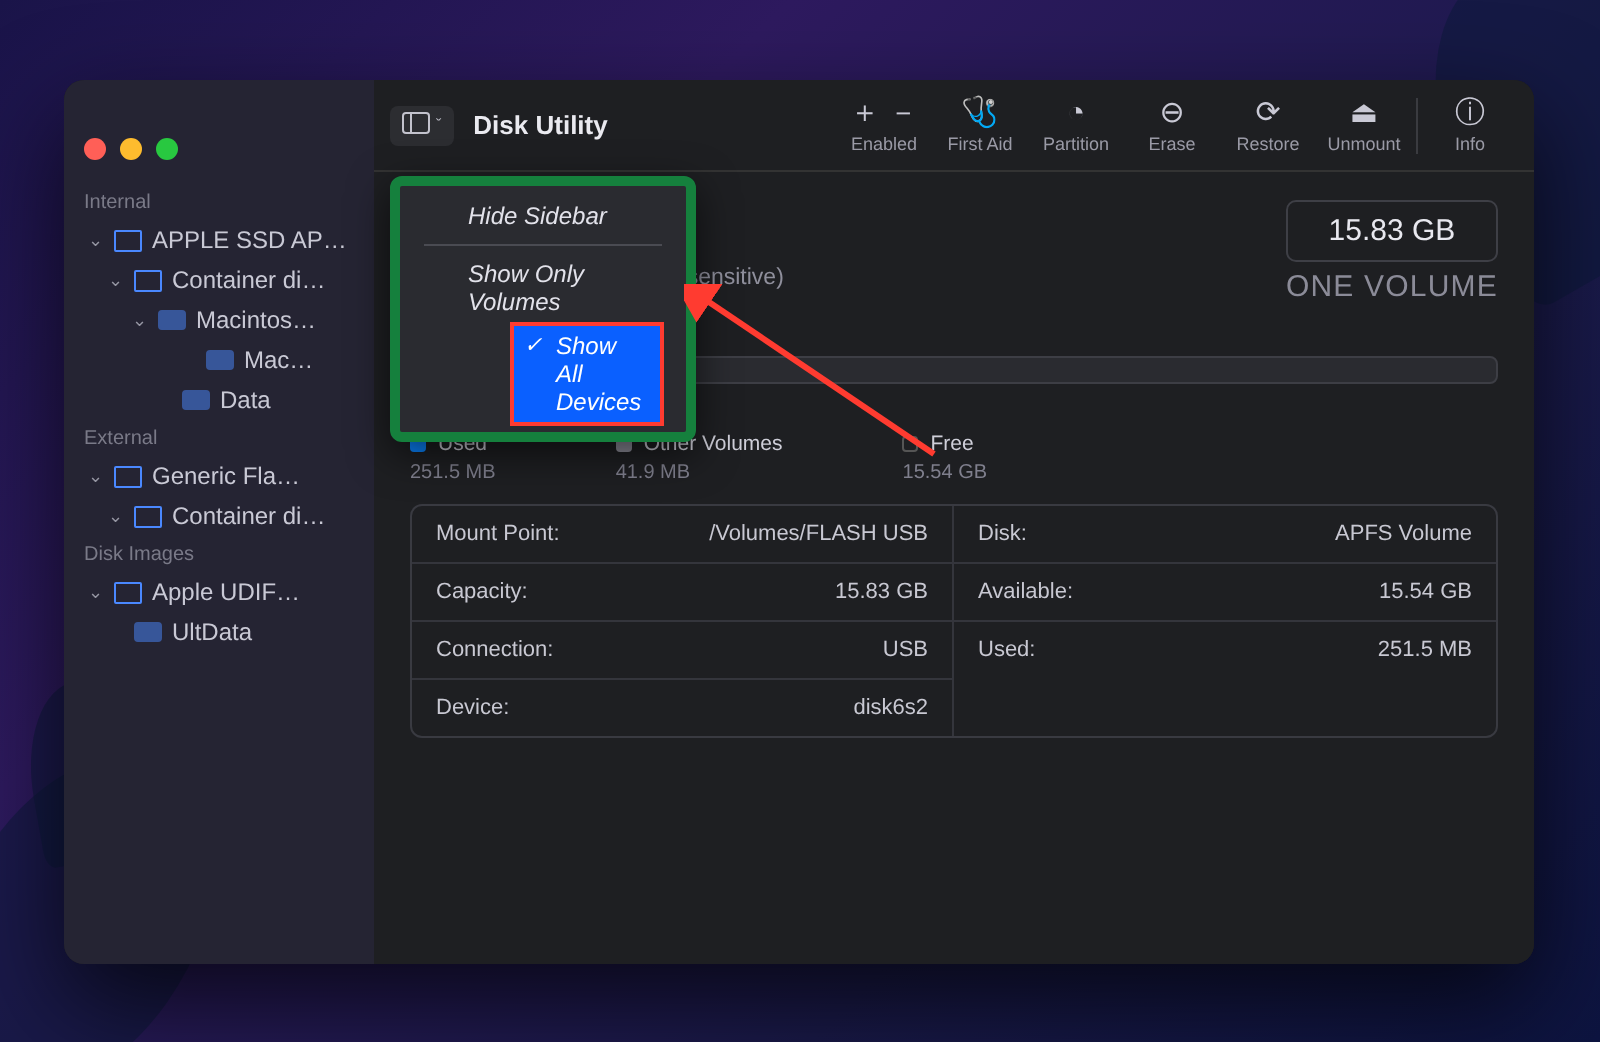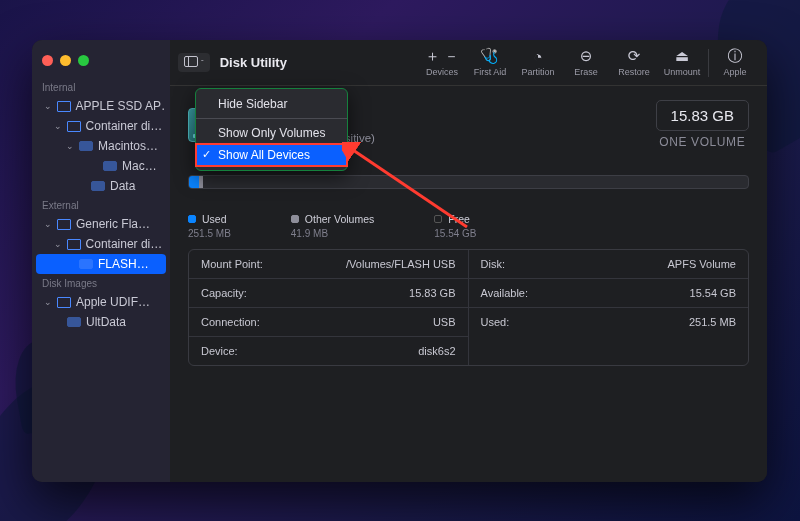--- a/index.html
+++ b/index.html
@@ -22,25 +22,25 @@
     width: 735px; height: 442px;
     background: #1e1f22;
     border-radius: 10px;
     box-shadow: 0 20px 50px rgba(0,0,0,.7);
     display: flex;
     overflow: visible;
   }
 
   
   .sidebar {
-    width: 138px;
+    width: 155px;
     background: #252433;
     border-top-left-radius: 10px;
     border-bottom-left-radius: 10px;
-    padding-top: 12px;
+    padding-top: 26px;
     font-size: 11px;
     color: #a9a9b8;
     position:relative;
   }
   .traffic { display:flex; gap:7px; padding:3px 10px 12px; }
   .tl { width:11px; height:11px; border-radius:50%; }
   .tl.red{background:#ff5f57;} .tl.yellow{background:#febc2e;} .tl.green{background:#28c840;}
 
   .sb-section-title {
     font-size: 10px;
@@ -94,30 +94,31 @@
   .tb-action { display:flex; flex-direction:column; align-items:center; justify-content:center; width:48px; gap:3px; color:#9a9aa6; font-size:9px; }
   .tb-action .glyph { font-size:15px; color:#c9c9d5; height:16px; display:flex; align-items:center; }
   .tb-sep { width:1px; height:28px; background:#3a3b40; margin:0 2px; }
 
   
   .dropdown {
     position:absolute;
     left:163px; top:48px;
     width:153px;
     background:#2a2b30;
-    border:1px solid #15803d;
+    border:5px solid #15803d;
     border-radius:6px;
     box-shadow:0 6px 20px rgba(0,0,0,.6);
-    padding:4px 0;
+    padding:4px 12px;
     z-index:50;
     font-size:12px;
+    font-style:italic;
   }
   .dd-item { padding:4px 10px 4px 22px; color:#e2e2ea; position:relative; }
   .dd-sep { height:1px; background:#4a4b52; margin:3px 0; }
-  .dd-item.active { background:#0a60ff; color:#fff; }
+  .dd-item.active { background:#0a60ff; color:#fff;margin-left:44px; }
   .dd-item.active.highlight { outline:2px solid #ff3b30; outline-offset:-1px; }
   .dd-check::before { content:"✓"; position:absolute; left:6px; font-size:11px; }
 
   
   .arrow-annot {
     position:absolute;
     left:310px; top:102px;
     width:130px; height:90px;
     z-index:60;
     pointer-events:none;
@@ -131,21 +132,21 @@
     background:linear-gradient(#3aa0a6,#2a7e84);
     border:1px solid #4fbcc3;
     position:relative;
   }
   .vol-thumb::after{content:"";position:absolute;left:4px;right:4px;bottom:3px;height:4px;background:#6fe3ea;border-radius:1px;}
   .hdr-titles { flex:1; }
   .vol-name { font-size:20px; font-weight:700; color:#fff; letter-spacing:.2px; }
   .vol-sub { font-size:11.5px; color:#8f8f9c; margin-top:3px; }
   .size-box { text-align:center; }
   .size-big { border:1px solid #3e3f46; border-radius:5px; padding:6px 14px; font-size:15px; color:#e8e8ef; }
-  .size-caption { font-size:12px; color:#8b8b98; letter-spacing:.6px; margin-top:4px; }
+  .size-caption { font-size:15px; color:#8b8b98; letter-spacing:.6px; margin-top:4px; }
 
   .usage-bar {
     margin-top:26px;
     height:14px; width:100%;
     border:1px solid #3d3e45; border-radius:4px;
     background:#2a2b30;
     position:relative; overflow:hidden;
   }
   .usage-seg { position:absolute; top:0; bottom:0; }
   .usage-seg.used { left:0; width:10px; background:#0a84ff; }
@@ -219,25 +220,20 @@
         <div class="sb-section-title">External</div>
         <div class="sb-item indent0">
           <span class="chev">⌄</span>
           <span class="icon disk-ico"></span>
           <span>Generic Fla…</span>
         </div>
         <div class="sb-item indent1">
           <span class="chev">⌄</span>
           <span class="icon disk-ico"></span>
           <span>Container di…</span>
-        </div>
-        <div class="sb-item indent2 selected">
-          <span class="chev"></span>
-          <span class="icon vol-ico"></span>
-          <span>FLASH…</span>
         </div>
         <div class="sb-section-title">Disk Images</div>
         <div class="sb-item indent0">
           <span class="chev">⌄</span>
           <span class="icon disk-ico"></span>
           <span>Apple UDIF…</span>
         </div>
         <div class="sb-item indent1">
           <span class="chev"></span>
           <span class="icon vol-ico"></span>
@@ -255,21 +251,21 @@
               <line x1="4.5" y1="0.5" x2="4.5" y2="10.5" stroke="#c3c3cd"></line>
             </svg>
         </span>
         <span style="font-size:8px;">ˇ</span>
       </div>
       <div class="tb-title">Disk Utility</div>
       <div class="tb-spacer"></div>
       <div id="toolbar-actions" style="display:flex;align-items:center;">
           <div class="tb-action">
             <div class="glyph">＋ －</div>
-            <div>Devices</div>
+            <div>Enabled</div>
           </div>
           <div class="tb-action">
             <div class="glyph">🩺</div>
             <div>First Aid</div>
           </div>
           <div class="tb-action">
             <div class="glyph">◔</div>
             <div>Partition</div>
           </div>
           <div class="tb-action">
@@ -280,21 +276,21 @@
             <div class="glyph">⟳</div>
             <div>Restore</div>
           </div>
           <div class="tb-action">
             <div class="glyph">⏏</div>
             <div>Unmount</div>
           </div>
           <div class="tb-sep"></div>
           <div class="tb-action">
             <div class="glyph">ⓘ</div>
-            <div>Apple</div>
+            <div>Info</div>
           </div>
         </div>
     </div>
 
     <div class="content">
       <div class="header-row">
         <div class="vol-thumb"></div>
         <div class="hdr-titles">
           <div class="vol-name">H USB</div>
           <div class="vol-sub"> • APFS (Case-sensitive)</div>

